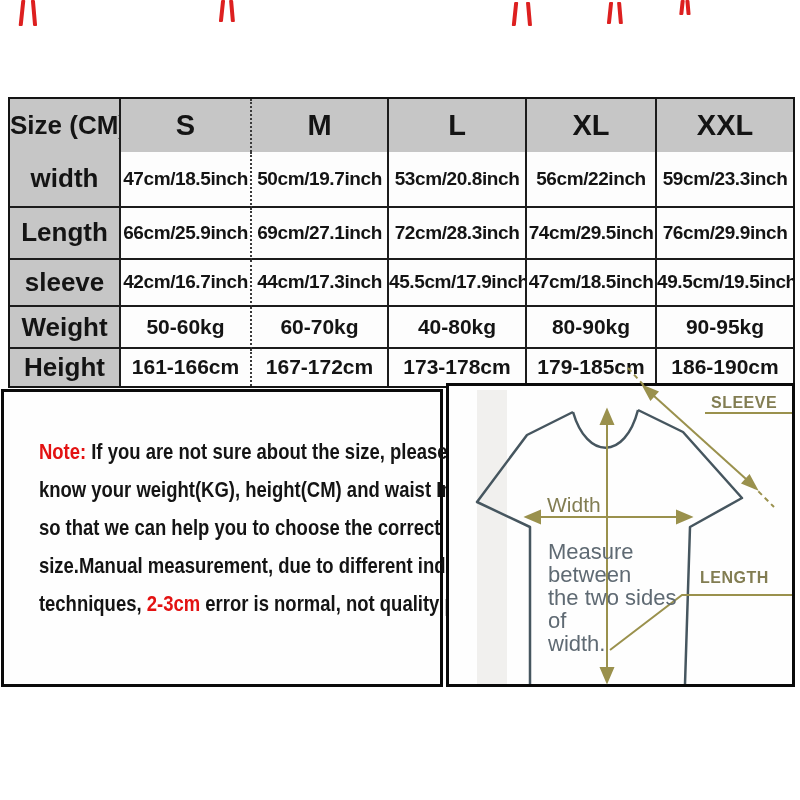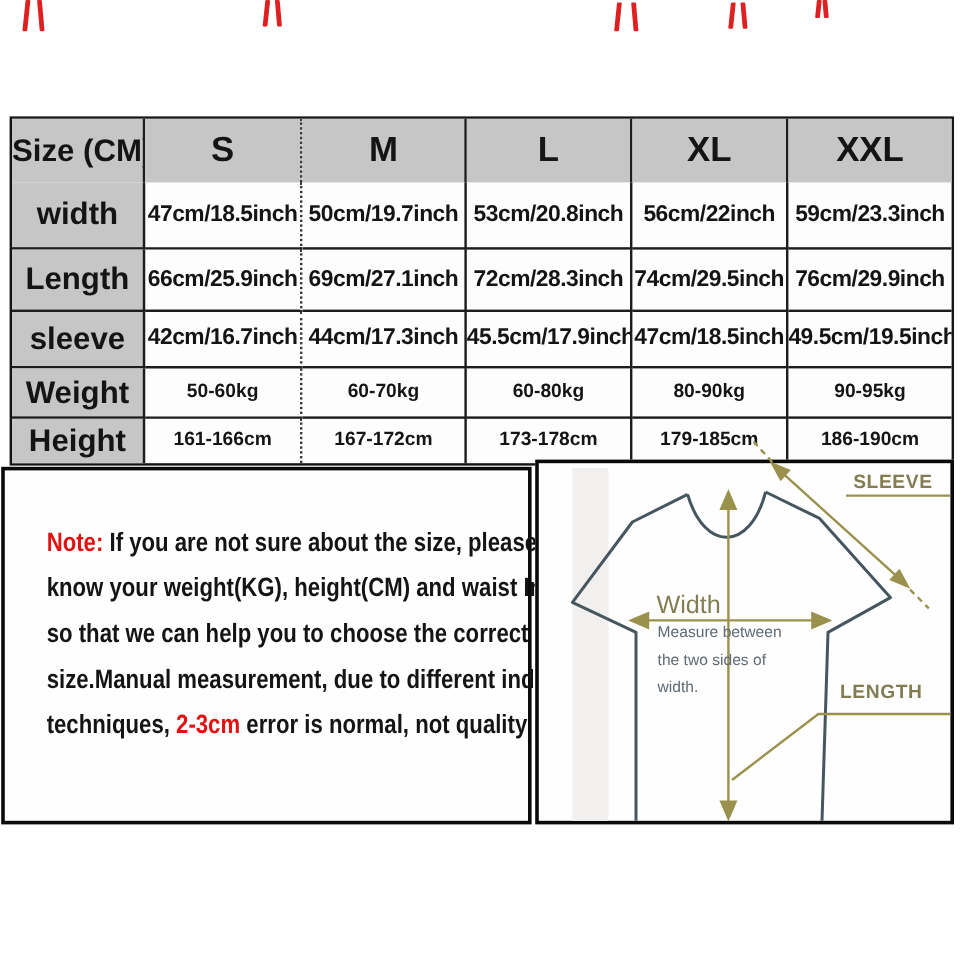--- a/index.html
+++ b/index.html
@@ -36,21 +36,21 @@
     overflow: hidden; white-space: nowrap;
   }
   .size-table tr > *:last-child { border-right: none; }
   .size-table tr:last-child > * { border-bottom: none; }
   
   .size-table tr > *:nth-child(2) { border-right: 2px dotted #3a3a3a; }
   .size-table thead th { background: #c6c6c6; font-size: 26px; }
   .size-table thead th.size-letter { font-size: 29px; }
   .size-table tbody th { background: #c6c6c6; font-size: 26px; }
   .size-table td.cm-inch { font-size: 19px; letter-spacing: -0.4px; }
-  .size-table td.range  { font-size: 16px; }
+  .size-table td.range  { font-size: 21px; }
 
   
   .note-box {
     position: absolute; left: 1px; top: 389px; width: 442px; height: 298px;
     border: 3px solid #0a0a0a; background: #fefefe;
     padding-top: 41px; text-align: center;
   }
   .note-line {
     white-space: nowrap; font-weight: bold; color: #141414;
     font-size: 22px; line-height: 38px;
@@ -62,22 +62,22 @@
   .diagram-box {
     position: absolute; left: 446px; top: 383px; width: 349px; height: 304px;
     border: 3px solid #0a0a0a; background: #fefefe;
   }
   .diagram-box svg { position: absolute; left: 0; top: 0; overflow: visible; }
   .diagram-label { position: absolute; white-space: nowrap; }
   .width-label  { left: 98px;  top: 107px; font-size: 21px; color: var(--label-olive, #8a854f); }
   .sleeve-label { left: 262px; top: 8px;   font-size: 16px; font-weight: bold; letter-spacing: 0.5px; color: var(--label-olive, #827d52); }
   .length-label { left: 251px; top: 183px; font-size: 16px; font-weight: bold; letter-spacing: 0.5px; color: var(--label-olive, #827d52); }
   .measure-note {
-    position: absolute; left: 99px; top: 129px; width: 135px;
-    font-size: 13px; line-height: 23px; color: var(--measure-gray, #5f6a73);
+    position: absolute; left: 99px; top: 154px; width: 135px;
+    font-size: 22px; line-height: 23px; color: var(--measure-gray, #5f6a73);
   }
 </style>
 </head>
 <body>
 
 <div class="canvas">
 
   <div id="top-marks">
       <div class="red-frag" style="left: 20px; top: 0px; width: 16px; height: 26px;">
         <div class="stroke" style="left: 0px; background: rgb(221, 32, 32); transform: skewX(-6deg);"></div>
@@ -143,21 +143,21 @@
             <td class="cm-inch">42cm/16.7inch</td>
             <td class="cm-inch">44cm/17.3inch</td>
             <td class="cm-inch">45.5cm/17.9inch</td>
             <td class="cm-inch">47cm/18.5inch</td>
             <td class="cm-inch">49.5cm/19.5inch</td>
           </tr>
           <tr style="height: 40px;">
             <th>Weight</th>
             <td class="range">50-60kg</td>
             <td class="range">60-70kg</td>
-            <td class="range">60-80kg</td>
+            <td class="range">40-80kg</td>
             <td class="range">80-90kg</td>
             <td class="range">90-95kg</td>
           </tr>
           <tr style="height: 36px;">
             <th>Height</th>
             <td class="range">161-166cm</td>
             <td class="range">167-172cm</td>
             <td class="range">173-178cm</td>
             <td class="range">179-185cm</td>
             <td class="range">186-190cm</td>

